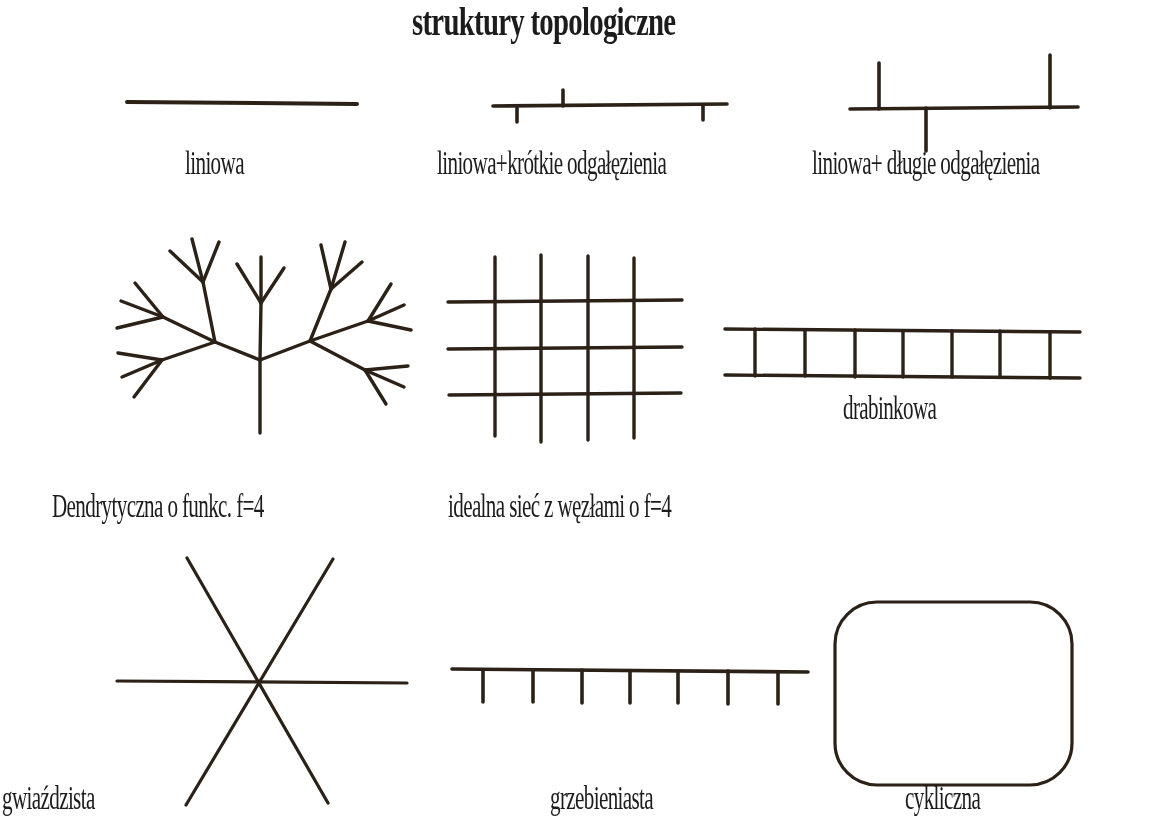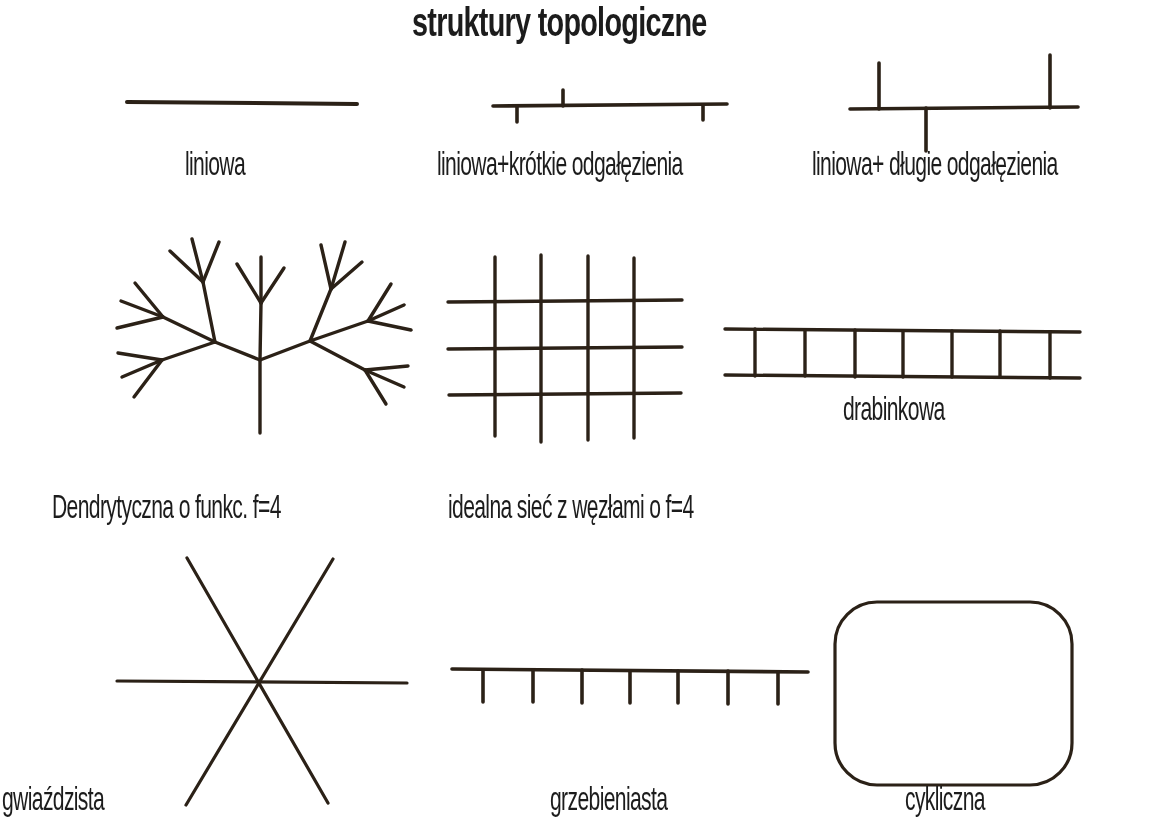--- a/index.html
+++ b/index.html
@@ -1,20 +1,20 @@
 <!DOCTYPE html>
 <html style="--ink: #2b2117; --text: #1c1c1c; --bg: #ffffff;"><head>
 <meta charset="utf-8">
 <style>
   html,body{margin:0;padding:0;background:#fff;}
   .page{
     position:relative;
     width:1160px;height:824px;
     background:var(--bg,#ffffff);
-    font-family:Liberation Sans, sans-serif;
+    font-family:Liberation Serif, serif;
     overflow:hidden;
   }
   .canvas{position:absolute;left:0;top:0;}
   .canvas line,.canvas rect{
     stroke:var(--ink,#2b2117);
     stroke-linecap:round;
     fill:none;
   }
   .title{
     position:absolute;left:412px;top:2px;

